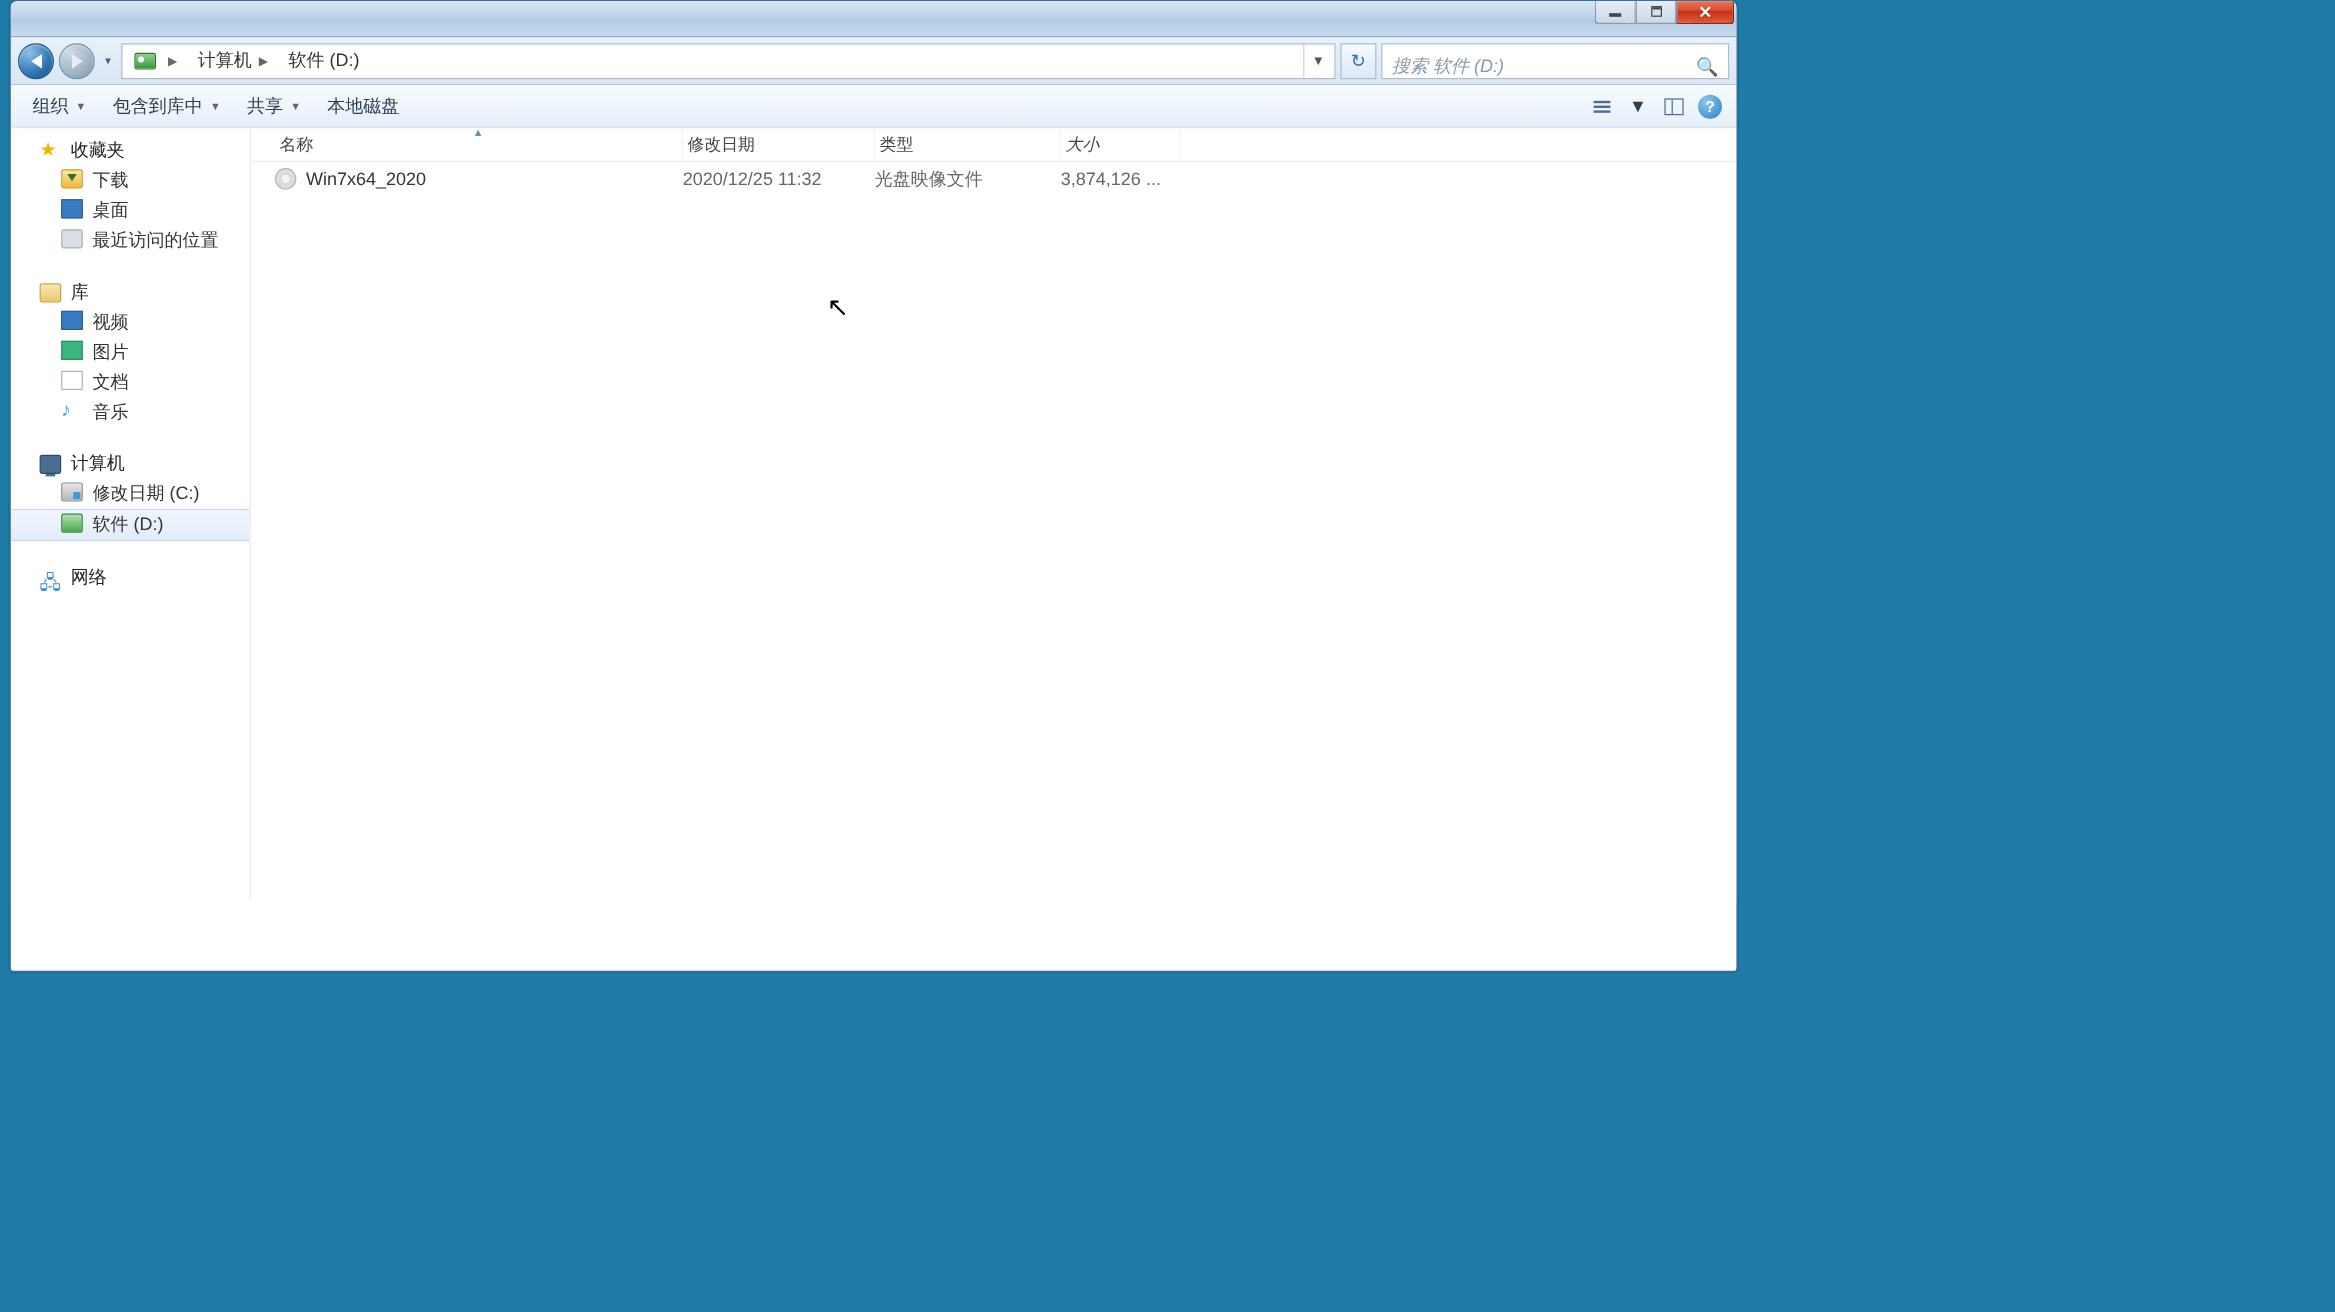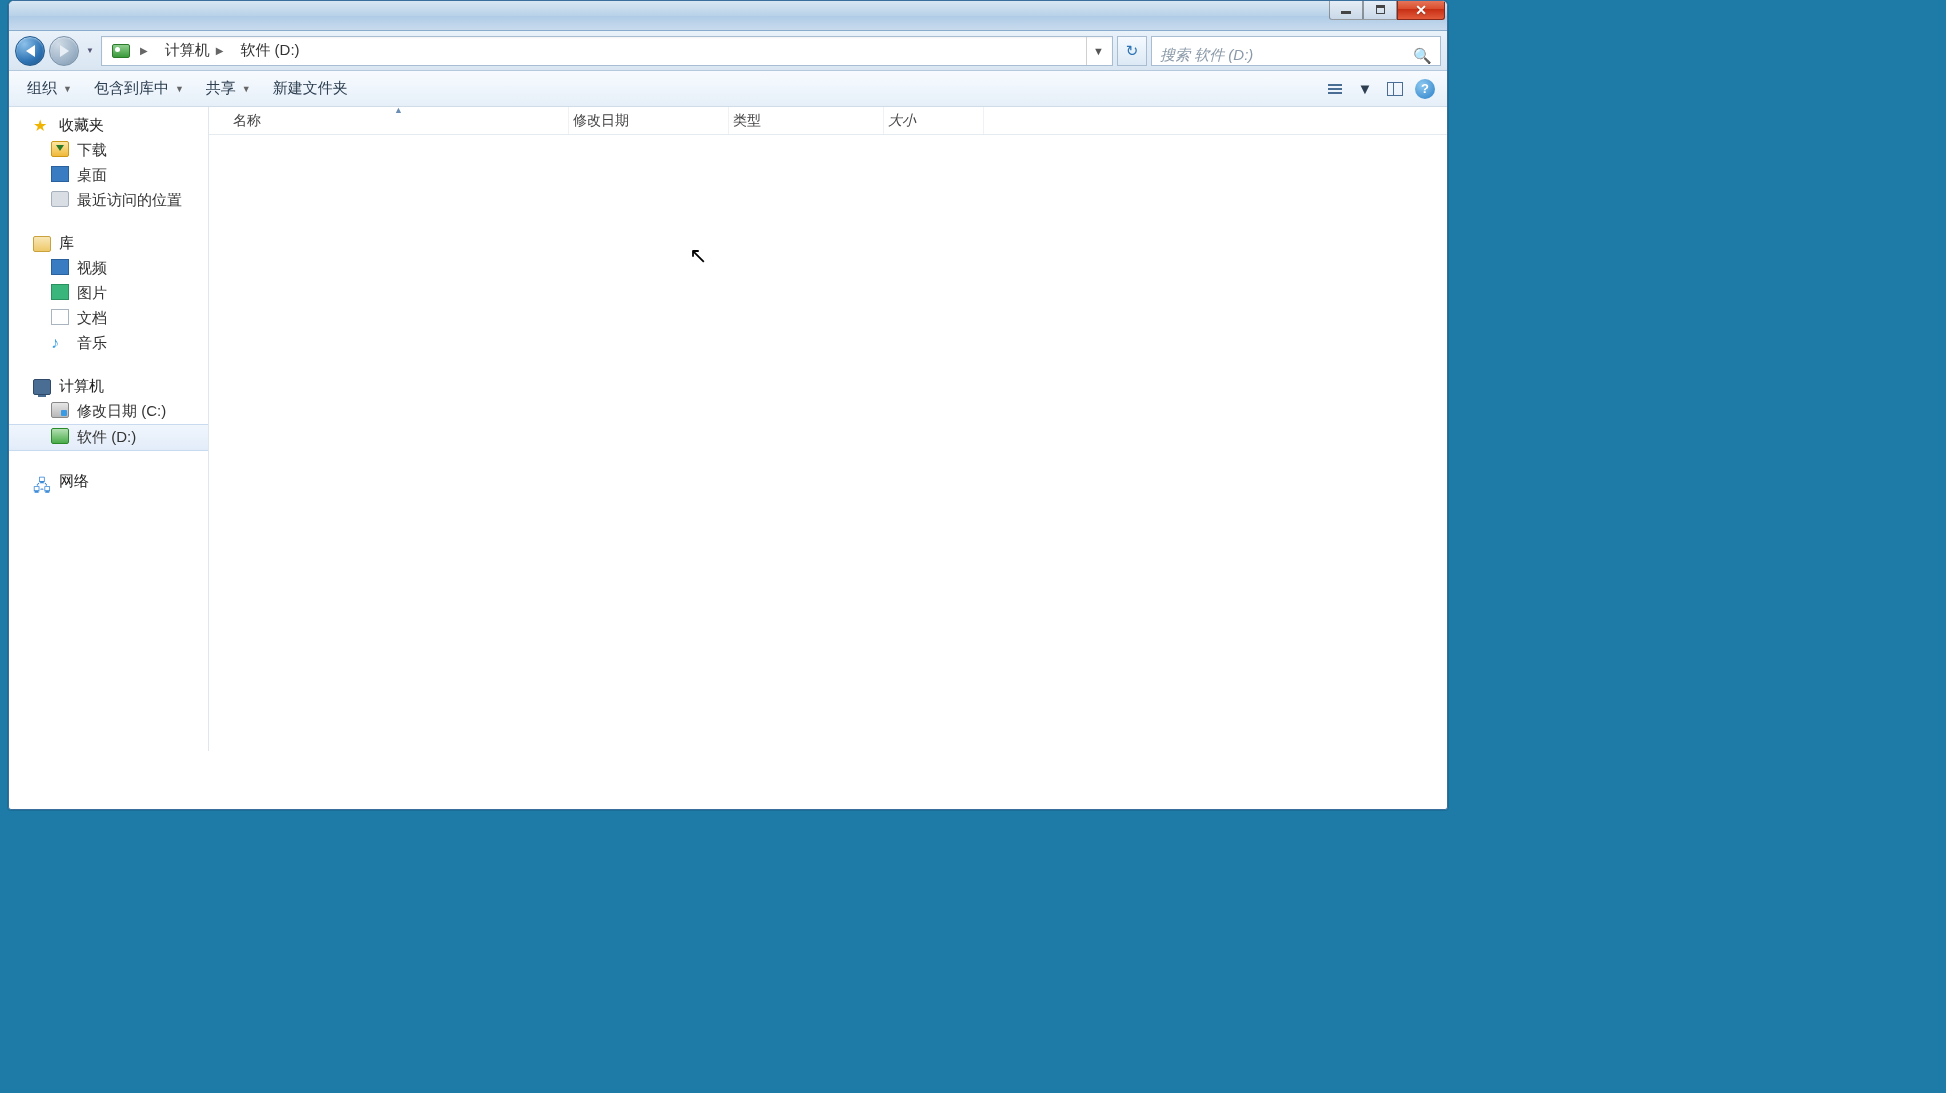--- a/index.html
+++ b/index.html
@@ -228,21 +228,21 @@
       </div>
     <div class="tb-item">
         <span>包含到库中</span>
         <span class="caret">▼</span>
       </div>
     <div class="tb-item">
         <span>共享</span>
         <span class="caret">▼</span>
       </div>
     <div class="tb-item">
-        <span>新建文件夹</span>
+        <span>本地磁盘</span>
       </div>
     <div class="tb-spacer"></div>
     <div class="tb-icon-btn">
         <div class="view-icon">
           <div class="ln"></div>
           <div class="ln"></div>
           <div class="ln"></div>
         </div>
       </div>
     <div class="tb-icon-btn">
@@ -336,20 +336,29 @@
             <span>修改日期</span>
           </div>
         <div class="col type">
             <span>类型</span>
           </div>
         <div class="col size">
             <span>大小</span>
           </div>
       </div>
       <div class="file-rows">
+        <div class="file-row">
+          <div class="cname">
+              <span class="iso-icon"></span>
+              <span>Win7x64_2020</span>
+            </div>
+          <div class="cdate"><span>2020/12/25 11:32</span></div>
+          <div class="ctype"><span>光盘映像文件</span></div>
+          <div class="csize"><span>3,874,126 ...</span></div>
+        </div>
         <div class="cursor">↖</div>
       </div>
     </div>
 
   </div>
 
 
 </div>
 
 </body></html>

